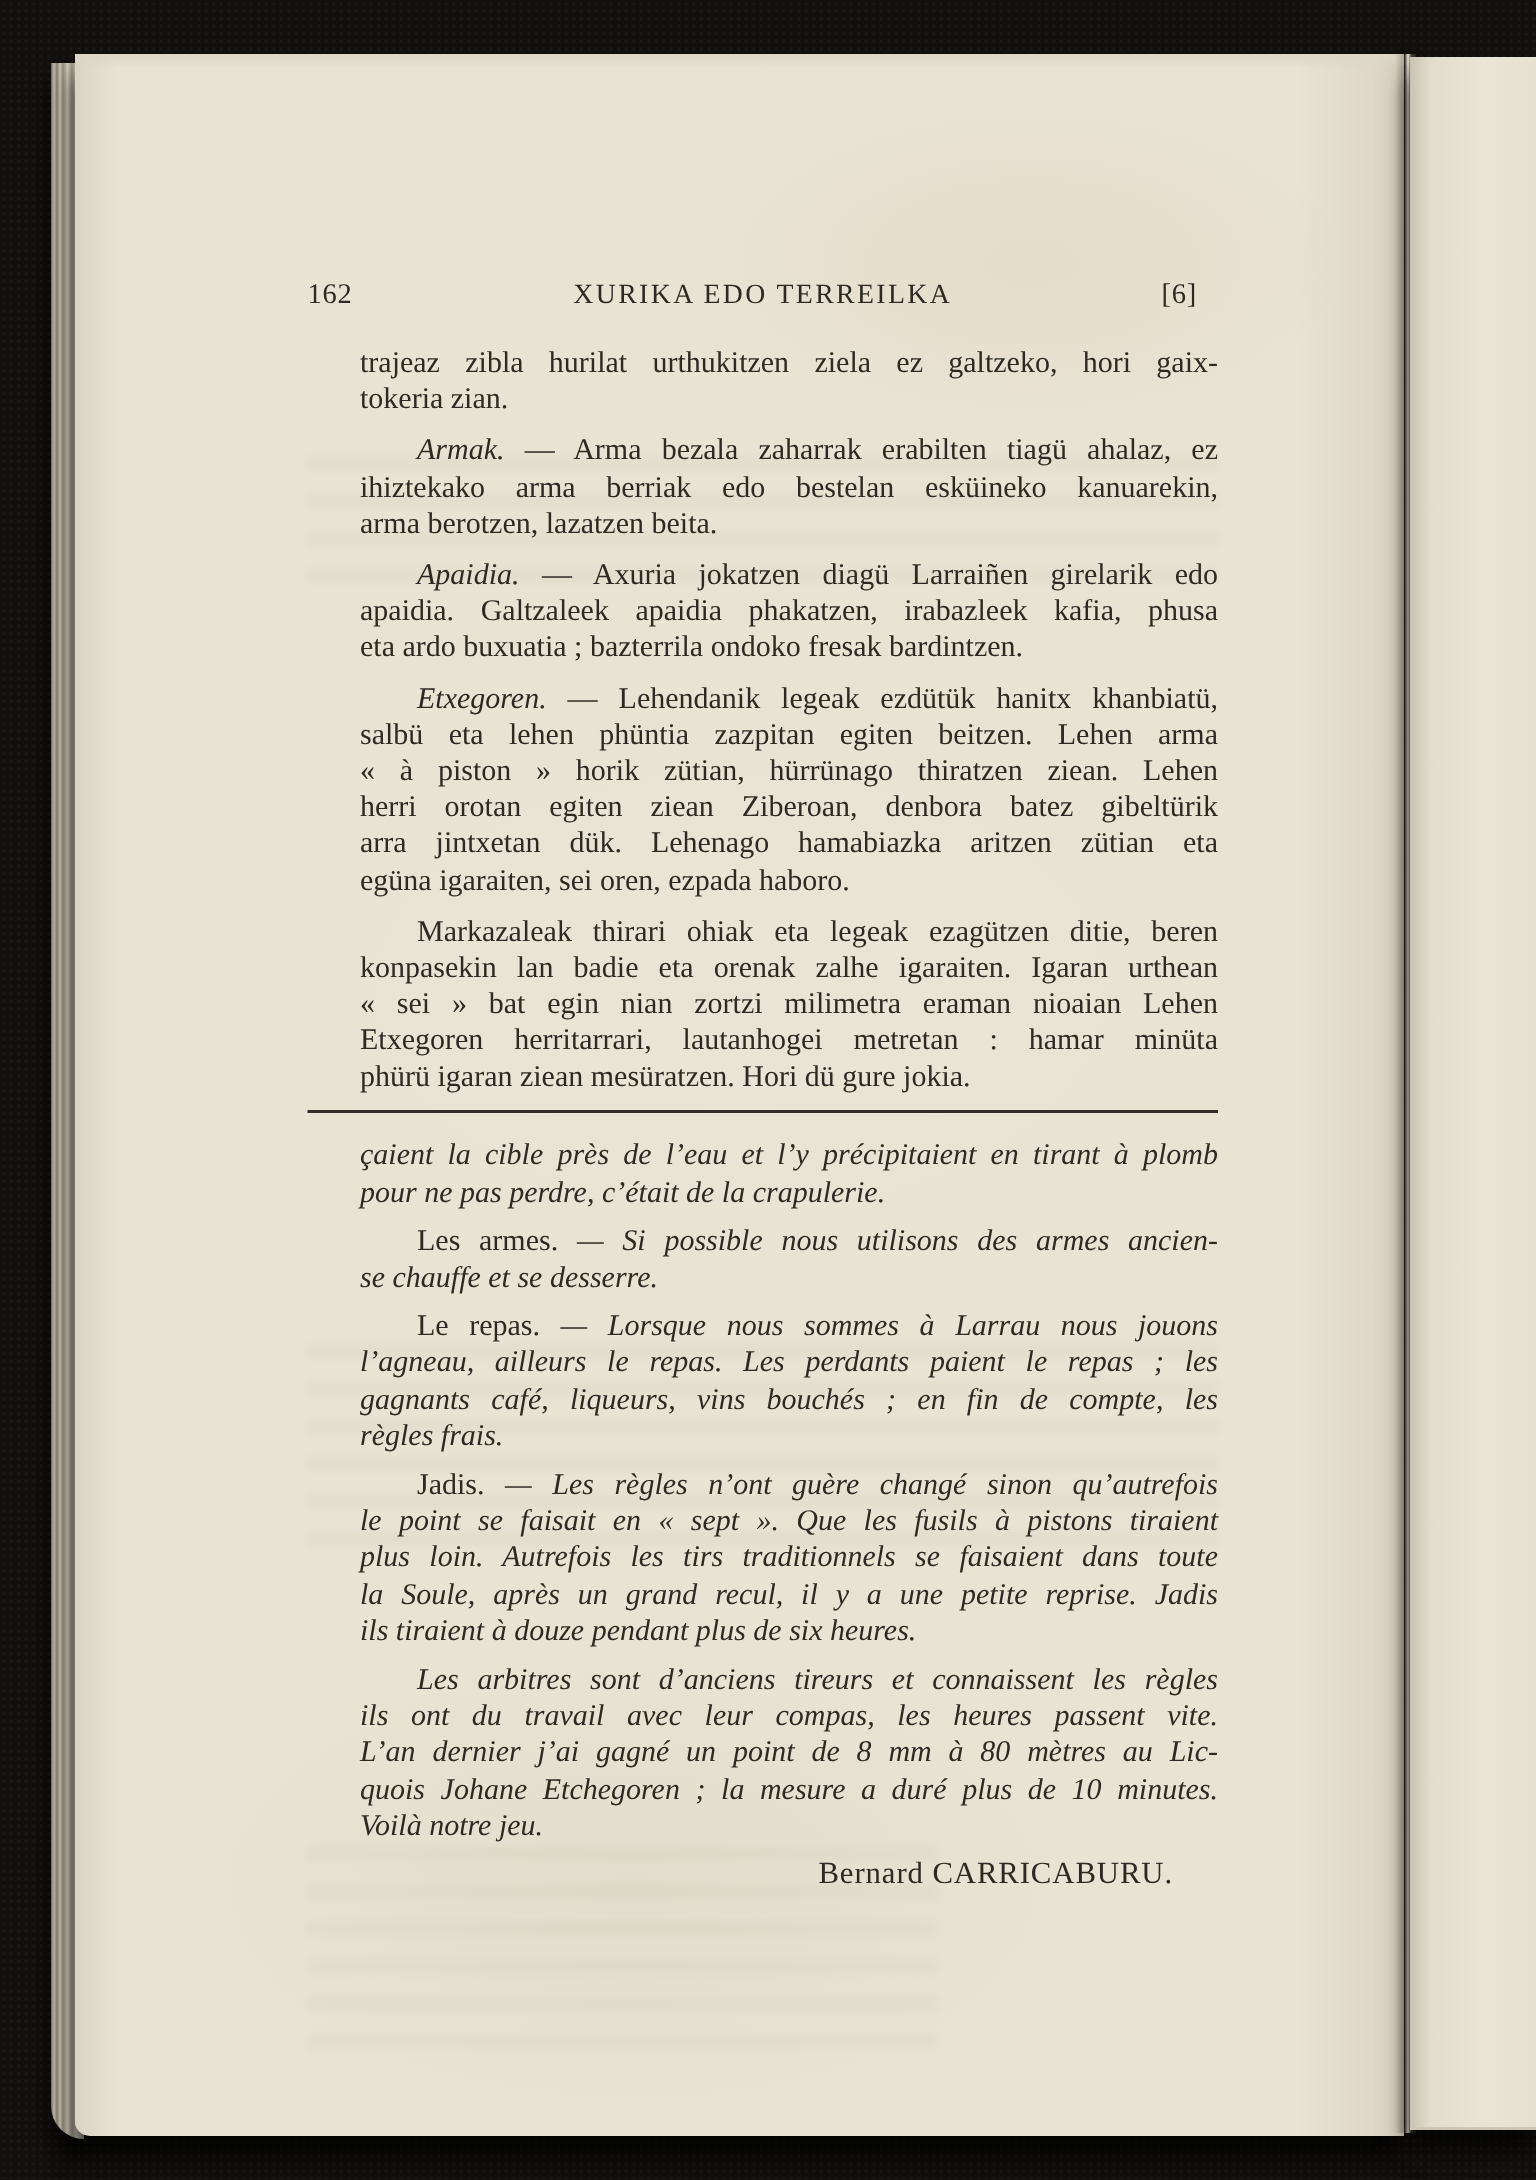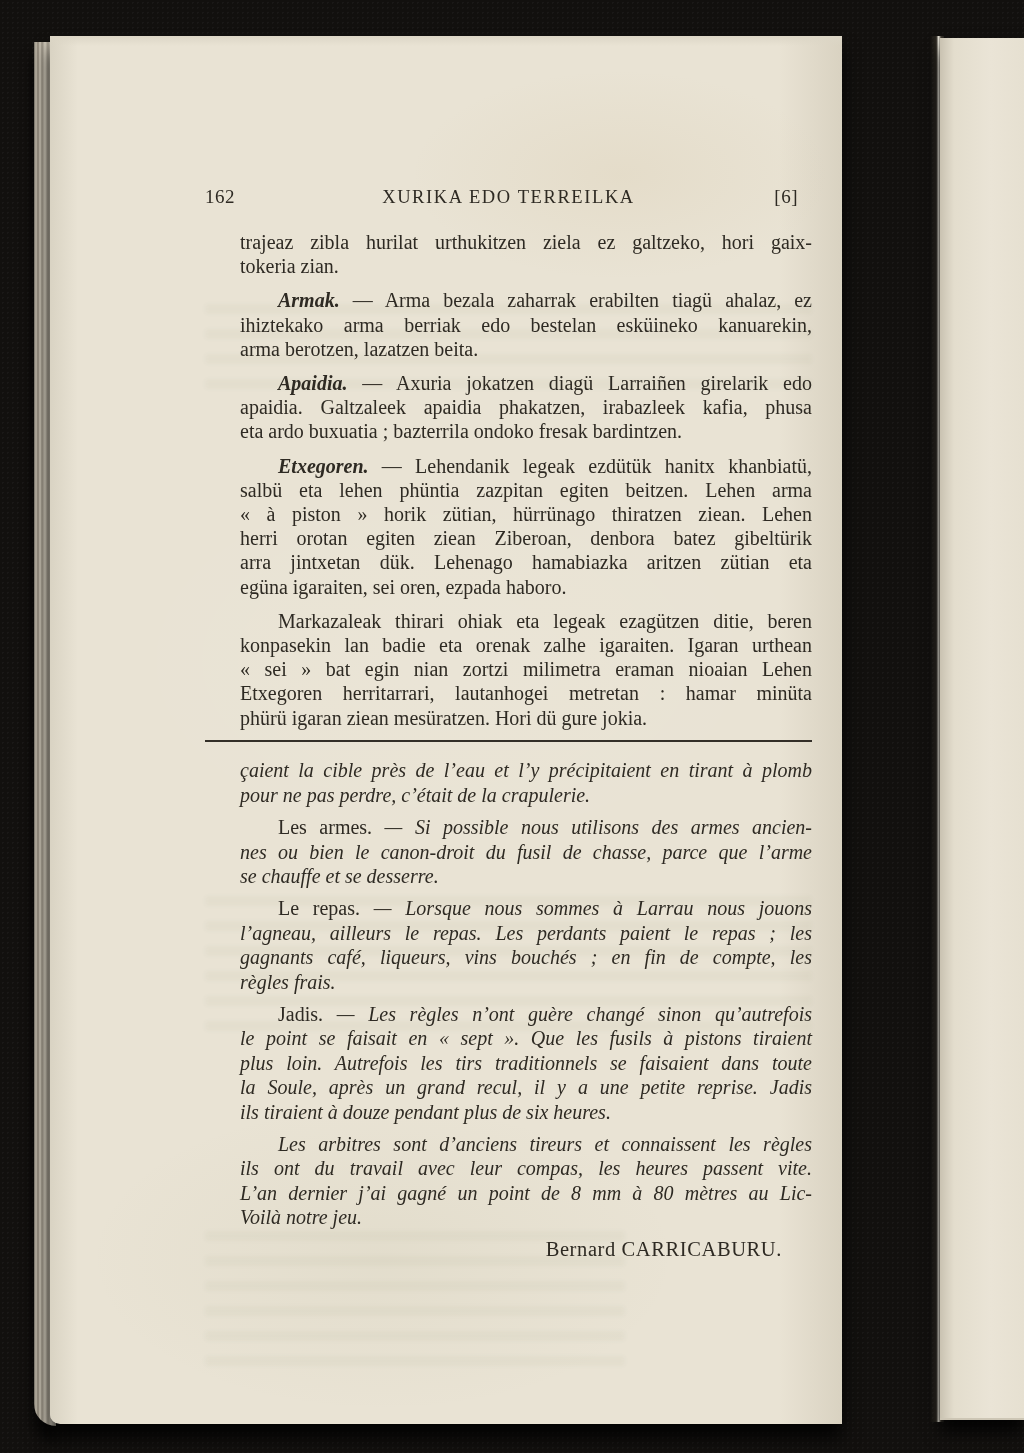--- a/index.html
+++ b/index.html
@@ -10,21 +10,21 @@
           background-image:radial-gradient(rgba(255,255,255,0.035) 1px, transparent 1px);
           background-size:5px 5px;}
   
   .book{position:absolute;left:34px;top:36px;width:990px;height:1390px;}
   .edge-stack{position:absolute;left:0;top:6px;bottom:0;width:22px;
       border-bottom-left-radius:26px;
       background:linear-gradient(90deg,
         #6f6a60 0px,#c3bcac 2px,#877f72 4px,#cfc8b8 6px,
         #948d80 8px,#d8d1c1 11px,#a19a8c 14px,#e0d9c9 17px,#cdc6b6 22px);
       box-shadow:0 16px 14px rgba(0,0,0,0.75);}
-  .main-page{position:absolute;left:16px;top:0;width:792px;height:1388px;
+  .main-page{position:absolute;left:16px;top:0;width:886px;height:1388px;
       border-bottom-left-radius:10px;
       background:
         radial-gradient(ellipse 300px 150px at 72% 10%, rgba(187,160,108,0.10), transparent 70%),
         radial-gradient(ellipse 420px 220px at 42% 88%, rgba(140,140,100,0.07), transparent 70%),
         radial-gradient(ellipse 500px 300px at 50% 45%, rgba(255,255,255,0.05), transparent 75%),
         linear-gradient(180deg, #dcd6c6 0px, rgba(220,214,198,0) 10px),
         linear-gradient(90deg, #d9d3c3 0px, #e9e3d4 28px, #e9e3d4 92%, #d9d2c1 100%);
       box-shadow:0 14px 18px rgba(0,0,0,0.85);}
   .fold{position:absolute;left:896px;top:0;width:14px;height:1386px;
       background:linear-gradient(90deg, rgba(90,82,66,0) 0, rgba(90,82,66,0.35) 45%,
@@ -45,21 +45,21 @@
       font-size:19px;letter-spacing:0.5px;}
   .page-header .num{width:110px;}
   .page-header .title{flex:1;text-align:center;letter-spacing:1.6px;font-size:18.5px;}
   .page-header .marker{width:110px;text-align:right;padding-right:14px;box-sizing:border-box;}
   .section{margin-top:20px;}
   .para{margin:0 0 10px 0;}
   .pline{text-align:justify;text-align-last:justify;margin-left:35px;}
   .pline.last{text-align-last:left;}
   .pline.indent{text-indent:38px;}
   .basque .pline{font-size:20px;line-height:24.2px;}
-  .basque .lead{font-style:italic;font-weight:bold;}
+  .basque .lead{font-style:italic;}
   .french .pline{font-size:20px;line-height:24.4px;font-style:italic;}
   .french .lead{font-style:normal;}
   .french .para{margin-bottom:8px;}
   .rule{border:none;height:2.5px;background:#332f28;margin:6px 0 16px 0;}
   .signature{margin-top:6px;font-size:20.5px;letter-spacing:0.6px;
       text-align:right;padding-right:30px;}
 </style>
 </head>
 <body>
 
@@ -112,40 +112,40 @@
 
         <hr class="rule">
 
         <div class="section french" style="margin-top:0">
             <div class="para">
               <div class="pline first">çaient la cible près de l’eau et l’y précipitaient en tirant à plomb</div>
               <div class="pline last">pour ne pas perdre, c’était de la crapulerie.</div>
             </div>
             <div class="para">
               <div class="pline first indent"><span class="lead">Les armes.</span> — Si possible nous utilisons des armes ancien-</div>
-              <div class="pline">nes ou bien le canon-droit du fusil de chasse, parce que l’arme</div>
               <div class="pline last">se chauffe et se desserre.</div>
             </div>
             <div class="para">
               <div class="pline first indent"><span class="lead">Le repas.</span> — Lorsque nous sommes à Larrau nous jouons</div>
               <div class="pline">l’agneau, ailleurs le repas. Les perdants paient le repas ; les</div>
               <div class="pline">gagnants café, liqueurs, vins bouchés ; en fin de compte, les</div>
               <div class="pline last">règles frais.</div>
             </div>
             <div class="para">
               <div class="pline first indent"><span class="lead">Jadis.</span> — Les règles n’ont guère changé sinon qu’autrefois</div>
               <div class="pline">le point se faisait en « sept ». Que les fusils à pistons tiraient</div>
               <div class="pline">plus loin. Autrefois les tirs traditionnels se faisaient dans toute</div>
               <div class="pline">la Soule, après un grand recul, il y a une petite reprise. Jadis</div>
               <div class="pline last">ils tiraient à douze pendant plus de six heures.</div>
             </div>
             <div class="para">
               <div class="pline first indent">Les arbitres sont d’anciens tireurs et connaissent les règles</div>
               <div class="pline">ils ont du travail avec leur compas, les heures passent vite.</div>
               <div class="pline">L’an dernier j’ai gagné un point de 8 mm à 80 mètres au Lic-</div>
+              <div class="pline">quois Johane Etchegoren ; la mesure a duré plus de 10 minutes.</div>
               <div class="pline last">Voilà notre jeu.</div>
             </div>
           </div>
 
         <div class="signature">Bernard CARRICABURU.</div>
       </div>
     </div>
     <div class="fold"></div>
     <div class="right-page"></div>
   </div>

